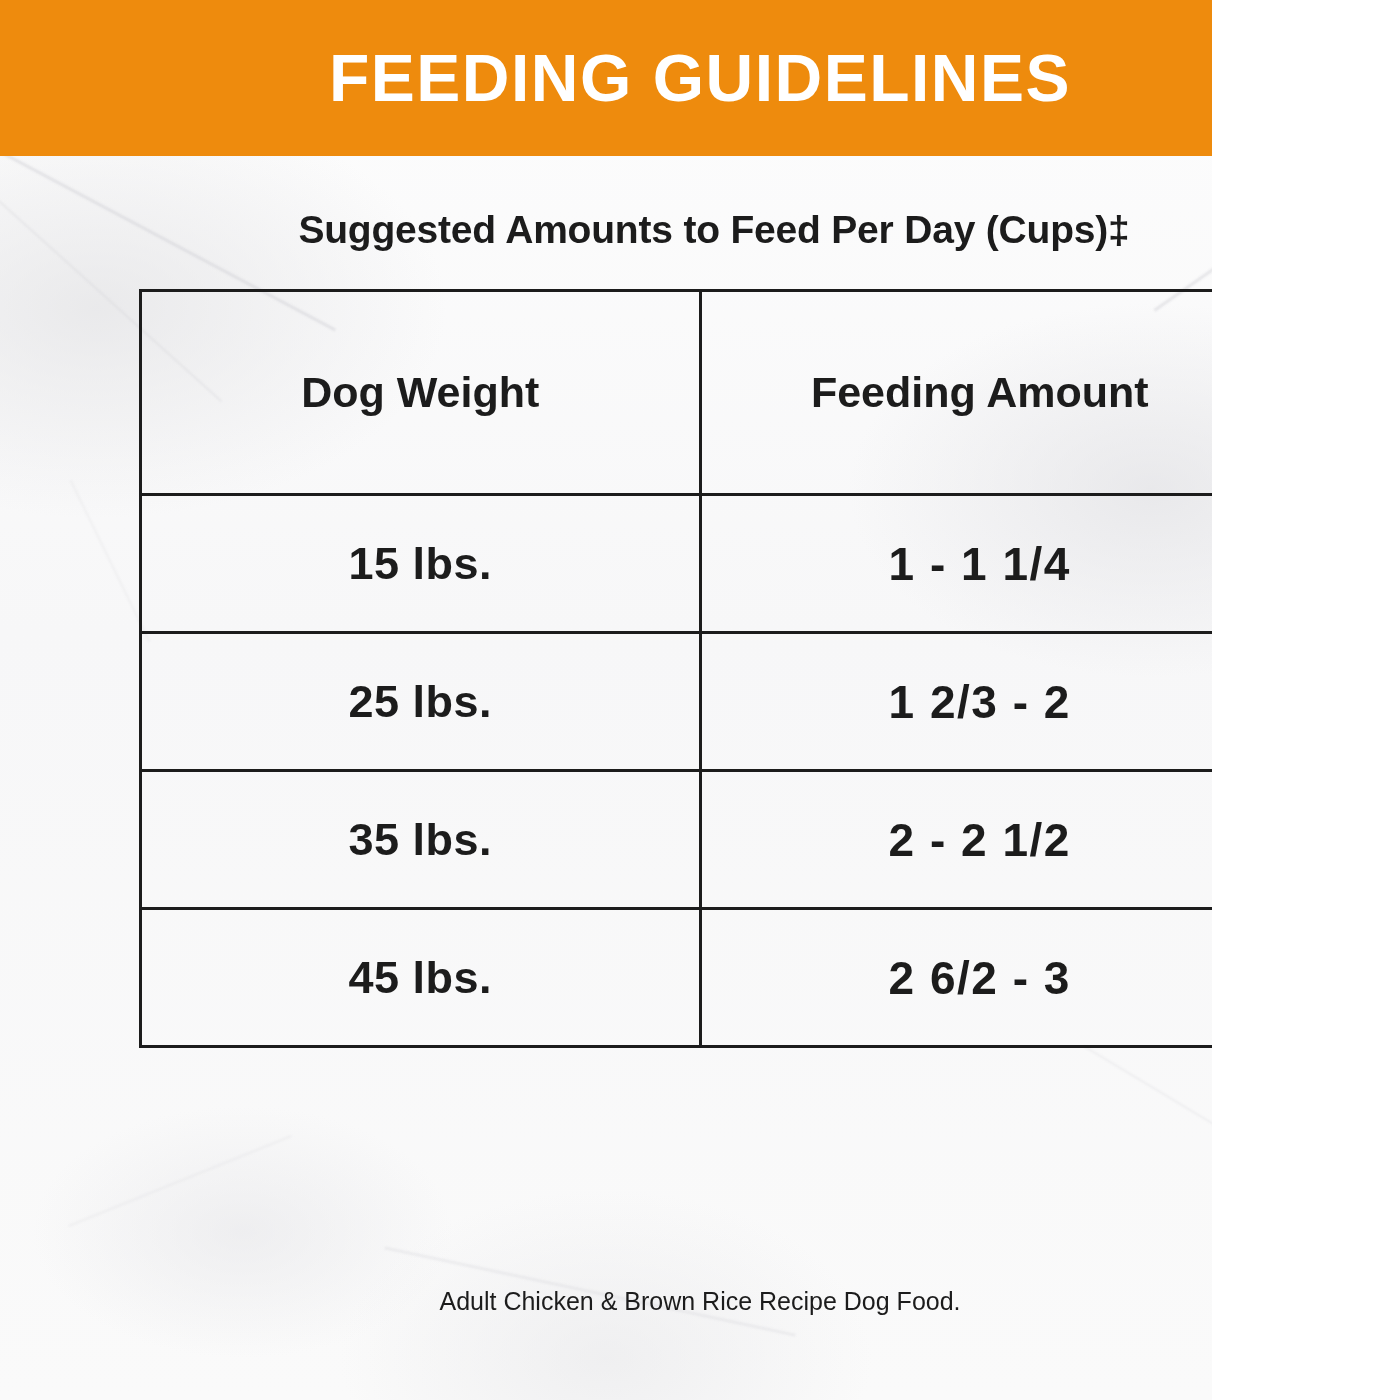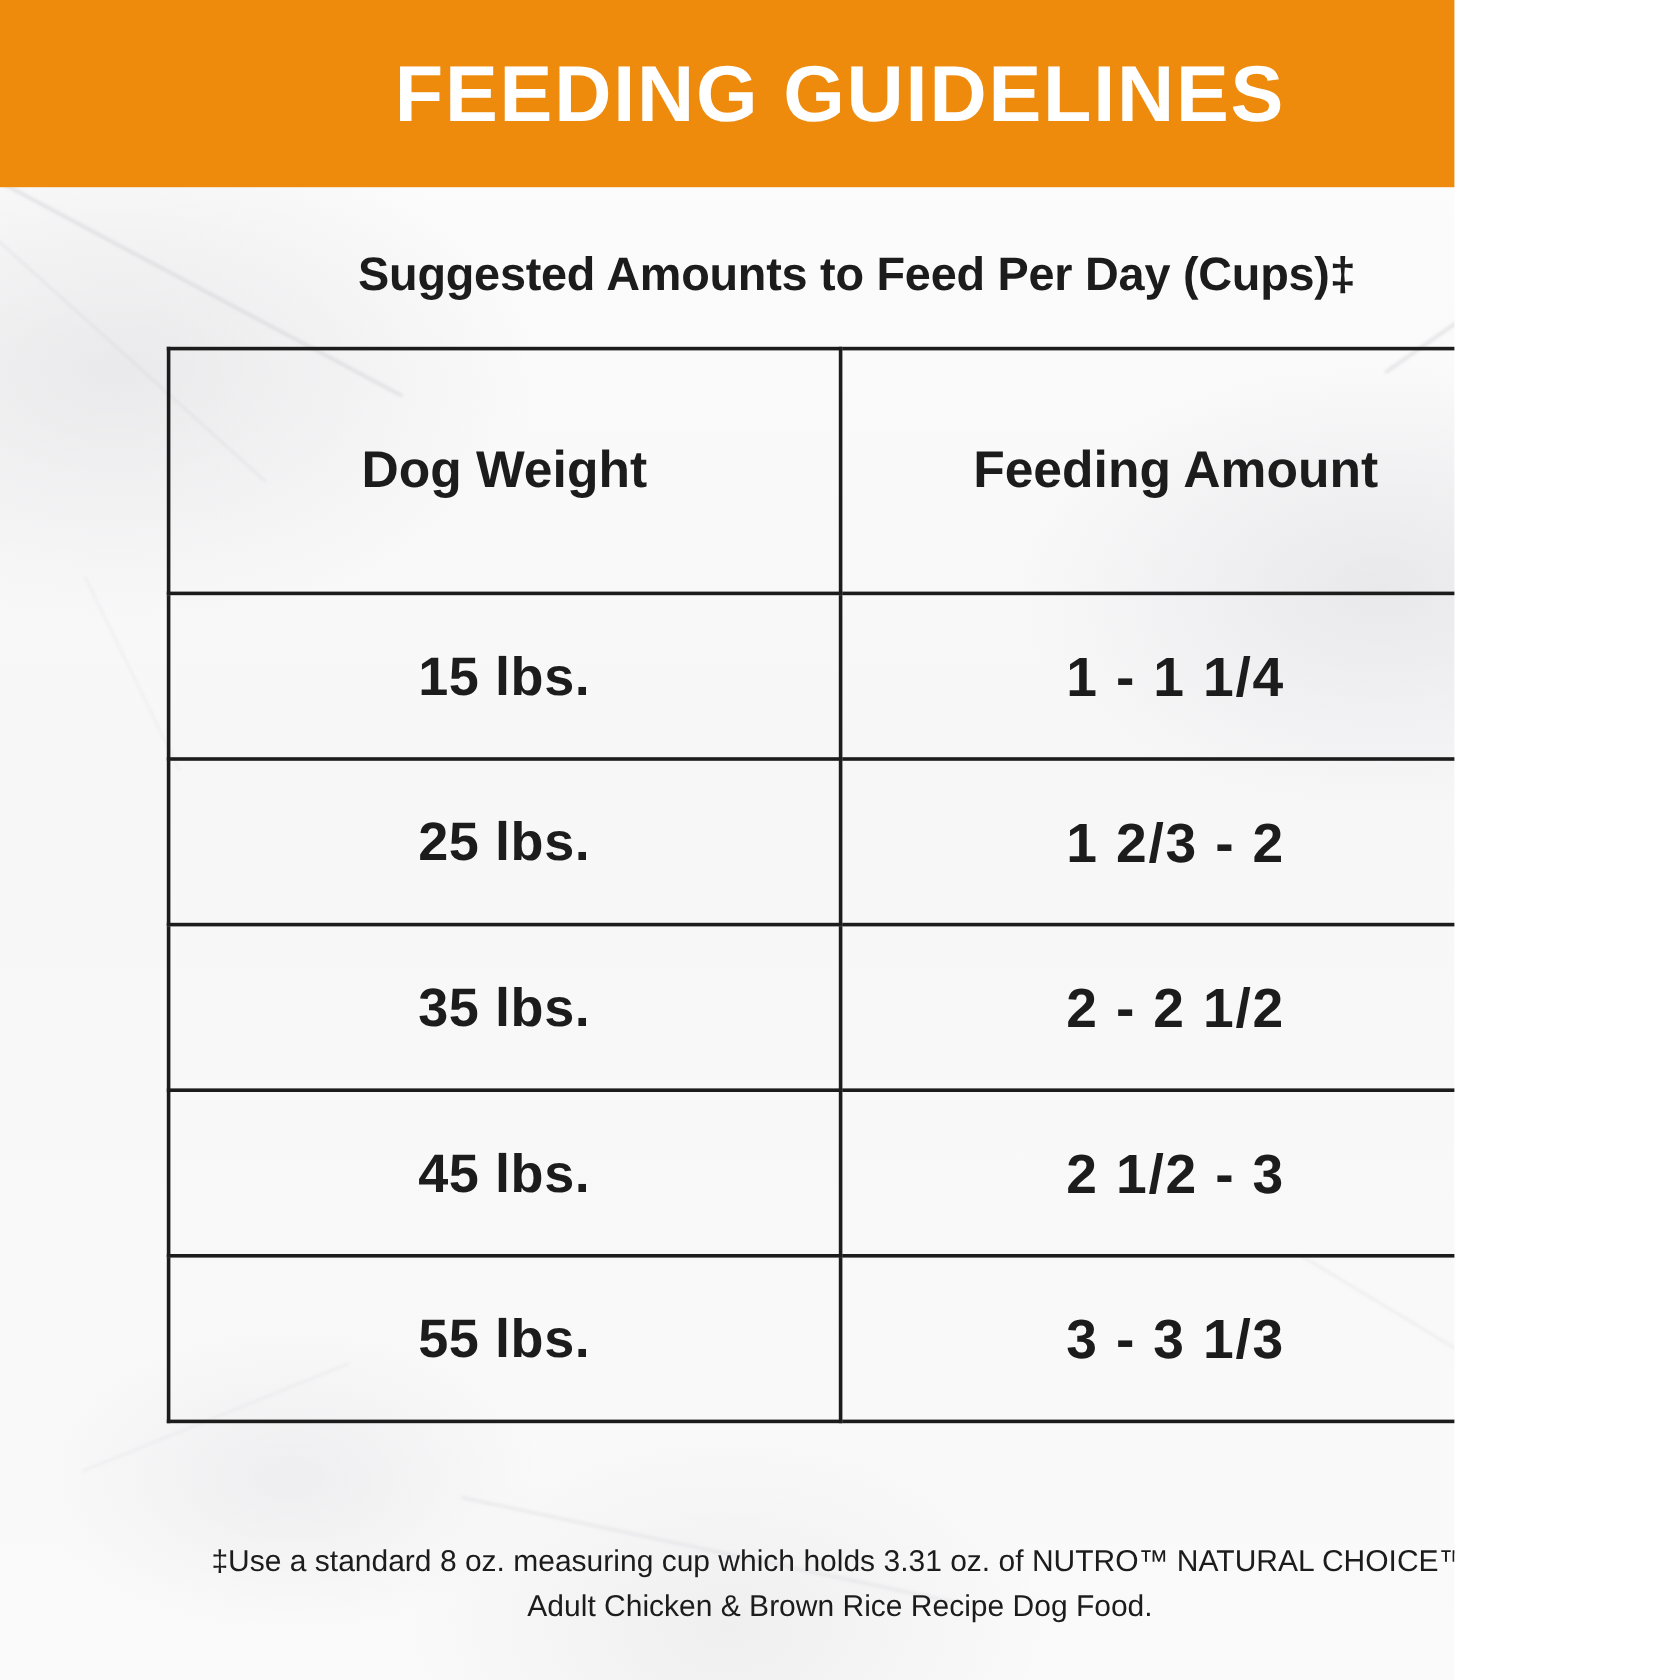--- a/index.html
+++ b/index.html
@@ -169,28 +169,23 @@
         <tr class="body-row">
           <td class="weight">25 lbs.</td>
           <td class="amount">1 2/3 - 2</td>
         </tr>
         <tr class="body-row">
           <td class="weight">35 lbs.</td>
           <td class="amount">2 - 2 1/2</td>
         </tr>
         <tr class="body-row">
           <td class="weight">45 lbs.</td>
-          <td class="amount">2 1/2 - 3</td>
-        </tr>
-        <tr class="body-row">
-          <td class="weight">55 lbs.</td>
-          <td class="amount">3 - 3 1/3</td>
+          <td class="amount">2 6/2 - 3</td>
         </tr>
       </tbody>
     </table>
   </div>
 
   <div class="footnote">
-    <span>‡Use a standard 8 oz. measuring cup which holds 3.31 oz. of NUTRO™ NATURAL CHOICE™</span>
     <span class="line2">Adult Chicken &amp; Brown Rice Recipe Dog Food.</span>
   </div>
 
 </div>
 
 </body></html>

